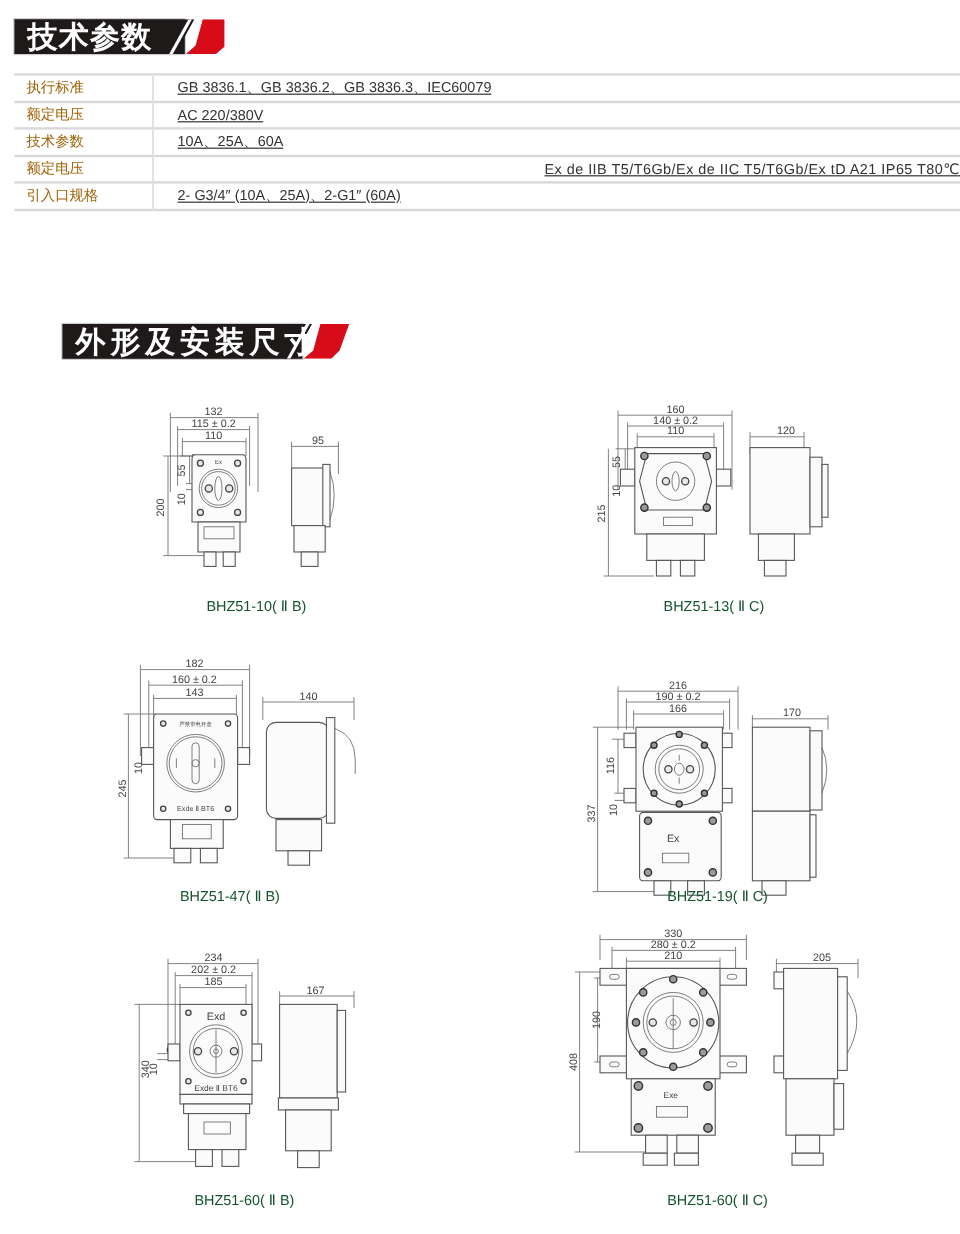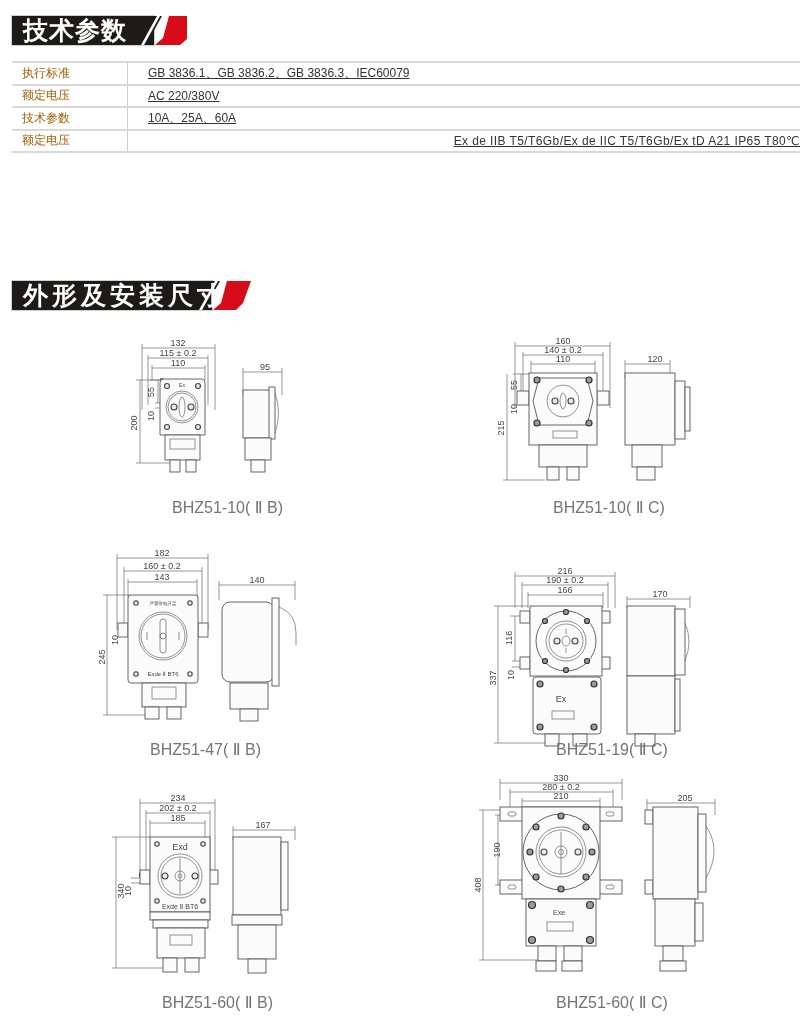--- a/index.html
+++ b/index.html
@@ -20,21 +20,21 @@
   .spec td { height: 20.5px; padding: 0; font-size: 12px; border-bottom: 2px solid #d9d9d9;
              vertical-align: middle; white-space: nowrap; }
   .spec tr:first-child td { border-top: 2px solid #d9d9d9; }
   .spec td.k { width: 105px; padding-left: 10px; color: #a16207; border-right: 1px solid #cfcfcf;
                font-family: Liberation Serif, serif; font-size: 12px; }
   .spec td.v { padding-left: 20px; color: #333; text-decoration: underline; }
 
   
   .drawing { position: absolute; }
   .drawing svg { display: block; overflow: visible; }
-  .caption { position: absolute; font-size: 16px; color: #737373; white-space: nowrap; }
+  .caption { position: absolute; font-size: 12px; color: #14532d; white-space: nowrap; }
   svg text { font-family: "Liberation Sans", sans-serif; fill: #444; }
   .dim { stroke: #6b6b6b; stroke-width: 0.7; fill: none; }
   .body { stroke: #555; stroke-width: 0.9; fill: #fbfbfb; }
   .thin { stroke: #666; stroke-width: 0.7; fill: none; }
   .bolt { stroke: #444; stroke-width: 1.1; fill: #e8e8e8; }
   .boltd { stroke: #333; stroke-width: 1.2; fill: #9b9b9b; }
 </style>
 </head>
 <body>
 
@@ -59,24 +59,28 @@
         <td class="v">AC 220/380V</td>
       </tr>
     <tr>
         <td class="k">技术参数</td>
         <td class="v">10A、25A、60A</td>
       </tr>
     <tr>
         <td class="k">额定电压</td>
         <td class="v" style="letter-spacing:0.4px;text-align:right;">Ex de IIB T5/T6Gb/Ex de IIC T5/T6Gb/Ex tD A21 IP65 T80℃</td>
       </tr>
+    <tr>
+        <td class="k">引入口规格</td>
+        <td class="v">2- G3/4″ (10A、25A)、2-G1″ (60A)</td>
+      </tr>
   </tbody>
 </table>
 
-<div class="banner" style="top:281px;width:240px;">
+<div class="banner" style="top:270px;width:240px;margin-left:40px;">
   <div class="black" style="width:200px;"></div>
   <svg width="240" height="29">
     <polygon points="200,0 208,0 192,29 184,29" fill="#1e1a19"></polygon>
     <polygon points="203,0 206,0 190,29 187,29" fill="#ffffff"></polygon>
     <polygon points="215,0 239,0 231,22 224,29 201,29 209,22" fill="#d80c18"></polygon>
   </svg>
   <div class="label" style="letter-spacing:4px;">外形及安装尺寸</div>
 </div>
 
 <div class="drawing" style="left:130px;top:335px;">
@@ -179,21 +183,21 @@
       <line class="dim" x1="130" y1="27" x2="130" y2="45"></line>
       <line class="dim" x1="175" y1="27" x2="175" y2="45"></line>
     <text x="160" y="29" font-size="9" text-anchor="middle">120</text>
     <rect class="body" x="130" y="40" width="50" height="72"></rect>
     <rect class="body" x="180" y="48" width="10" height="58"></rect>
     <rect class="body" x="190" y="54" width="5" height="44"></rect>
     <rect class="body" x="137" y="112" width="30" height="22"></rect>
     <rect class="body" x="142" y="134" width="18" height="13"></rect>
   </svg>
 </div>
-<div class="caption" style="left:553px;top:498px;">BHZ51-10( Ⅱ C)</div>
+<div class="caption" style="left:553px;top:498px;">BHZ51-13( Ⅱ C)</div>
 
 <div class="drawing" style="left:100px;top:545px;">
   <svg width="210" height="180">
     <line class="dim" x1="17" y1="13" x2="108" y2="13"></line>
       <line class="dim" x1="17" y1="9" x2="17" y2="85"></line>
       <line class="dim" x1="108" y1="9" x2="108" y2="85"></line>
     <text x="62" y="11" font-size="9" text-anchor="middle">182</text>
     <line class="dim" x1="24" y1="26" x2="102" y2="26"></line>
       <line class="dim" x1="24" y1="22" x2="24" y2="80"></line>
       <line class="dim" x1="102" y1="22" x2="102" y2="80"></line>

